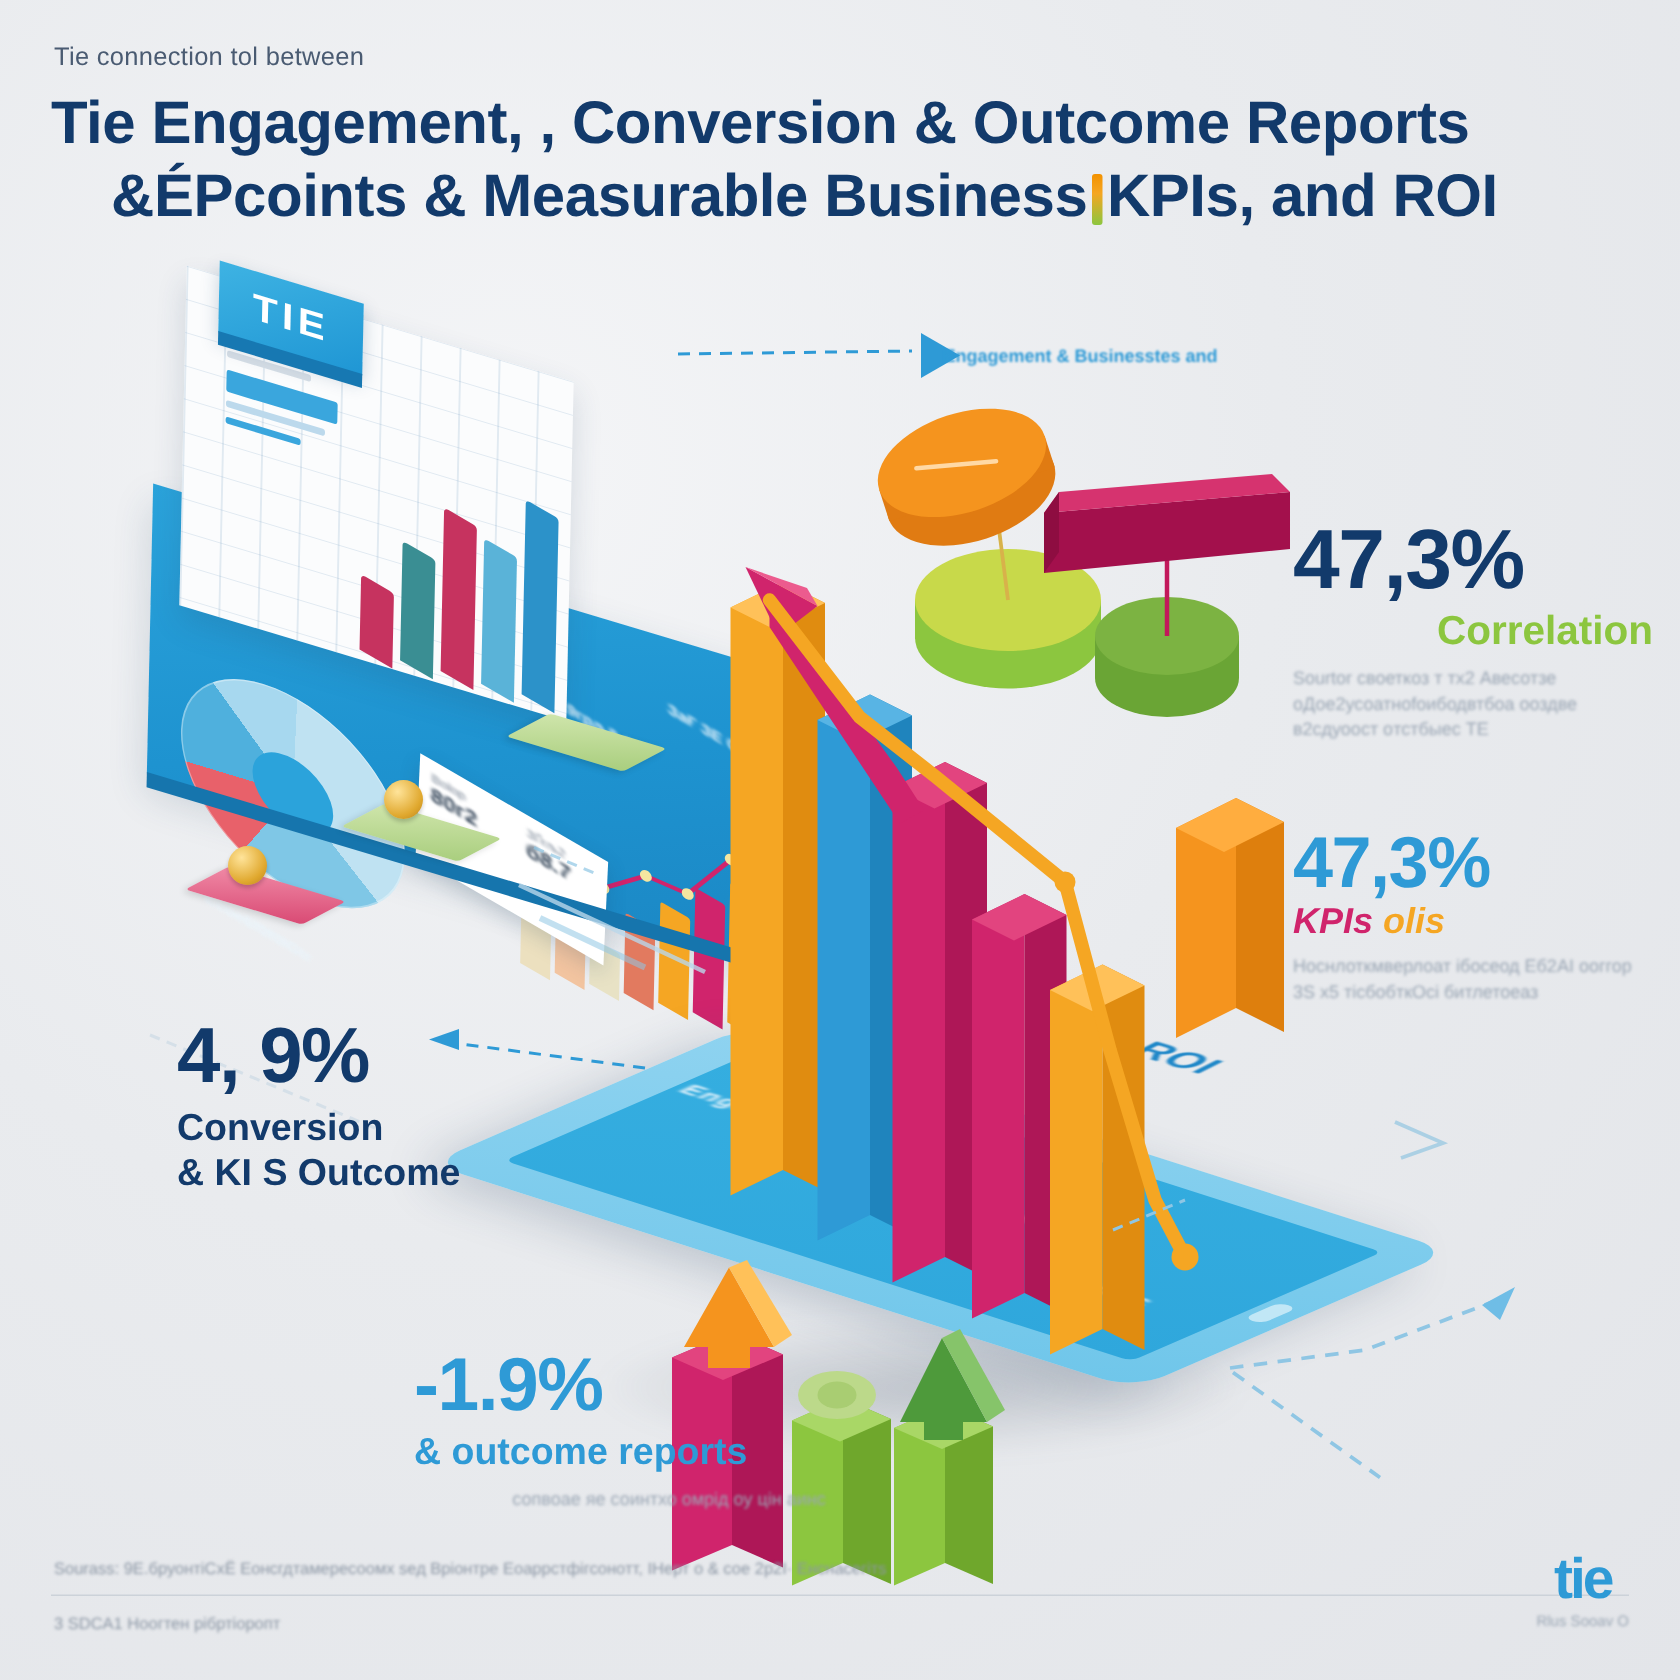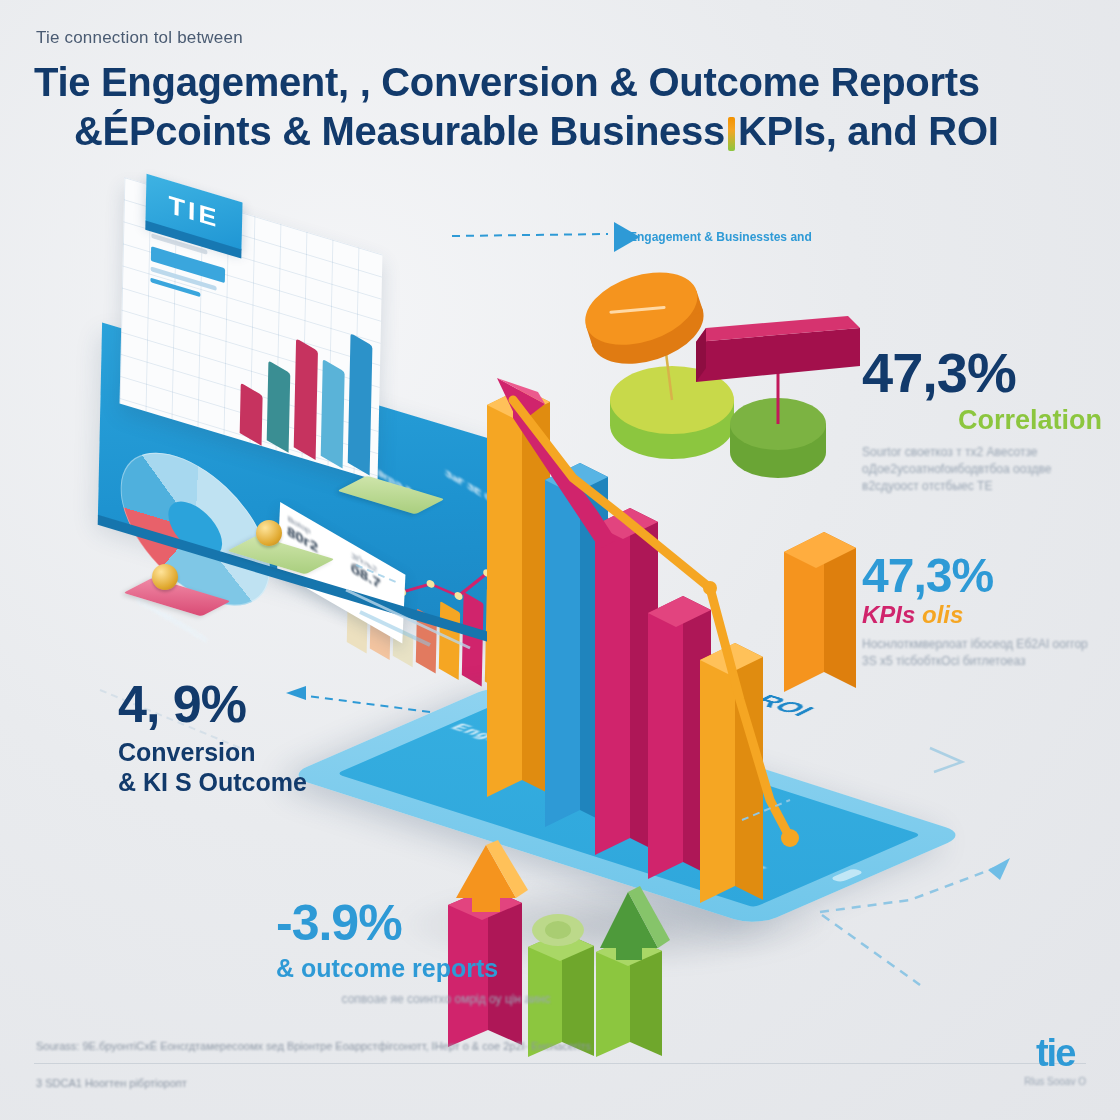--- a/index.html
+++ b/index.html
@@ -443,21 +443,21 @@
 
   <div class="stat s3">
     <div class="num">4, 9%</div>
     <div class="lbl">
       <div>Conversion</div>
       <div>&amp; KI S Outcome</div>
     </div>
   </div>
 
   <div class="stat s4">
-    <div class="num">-3.9%</div>
+    <div class="num">-1.9%</div>
     <div class="lbl">&amp; outcome reports</div>
     <div class="desc">сопвоае яе соинтхо омрід оу цін аинс</div>
   </div>
 
   <div class="footer-src">Sourass: 9Е.бруонтіСхЁ Еонсгдтамересоомх sед Вріонтре Еоаррстфігсонотт, ІНерт о &amp; сое 2р2І· Енснасегітѕ</div>
   <div class="footer-rule"></div>
   <div class="footer-note">3    SDCА1 Ноогтен рібртіоропт</div>
   <div class="brand">
     <div class="mark">tie</div>
     <div class="sub">Rlus Sooav O</div>

